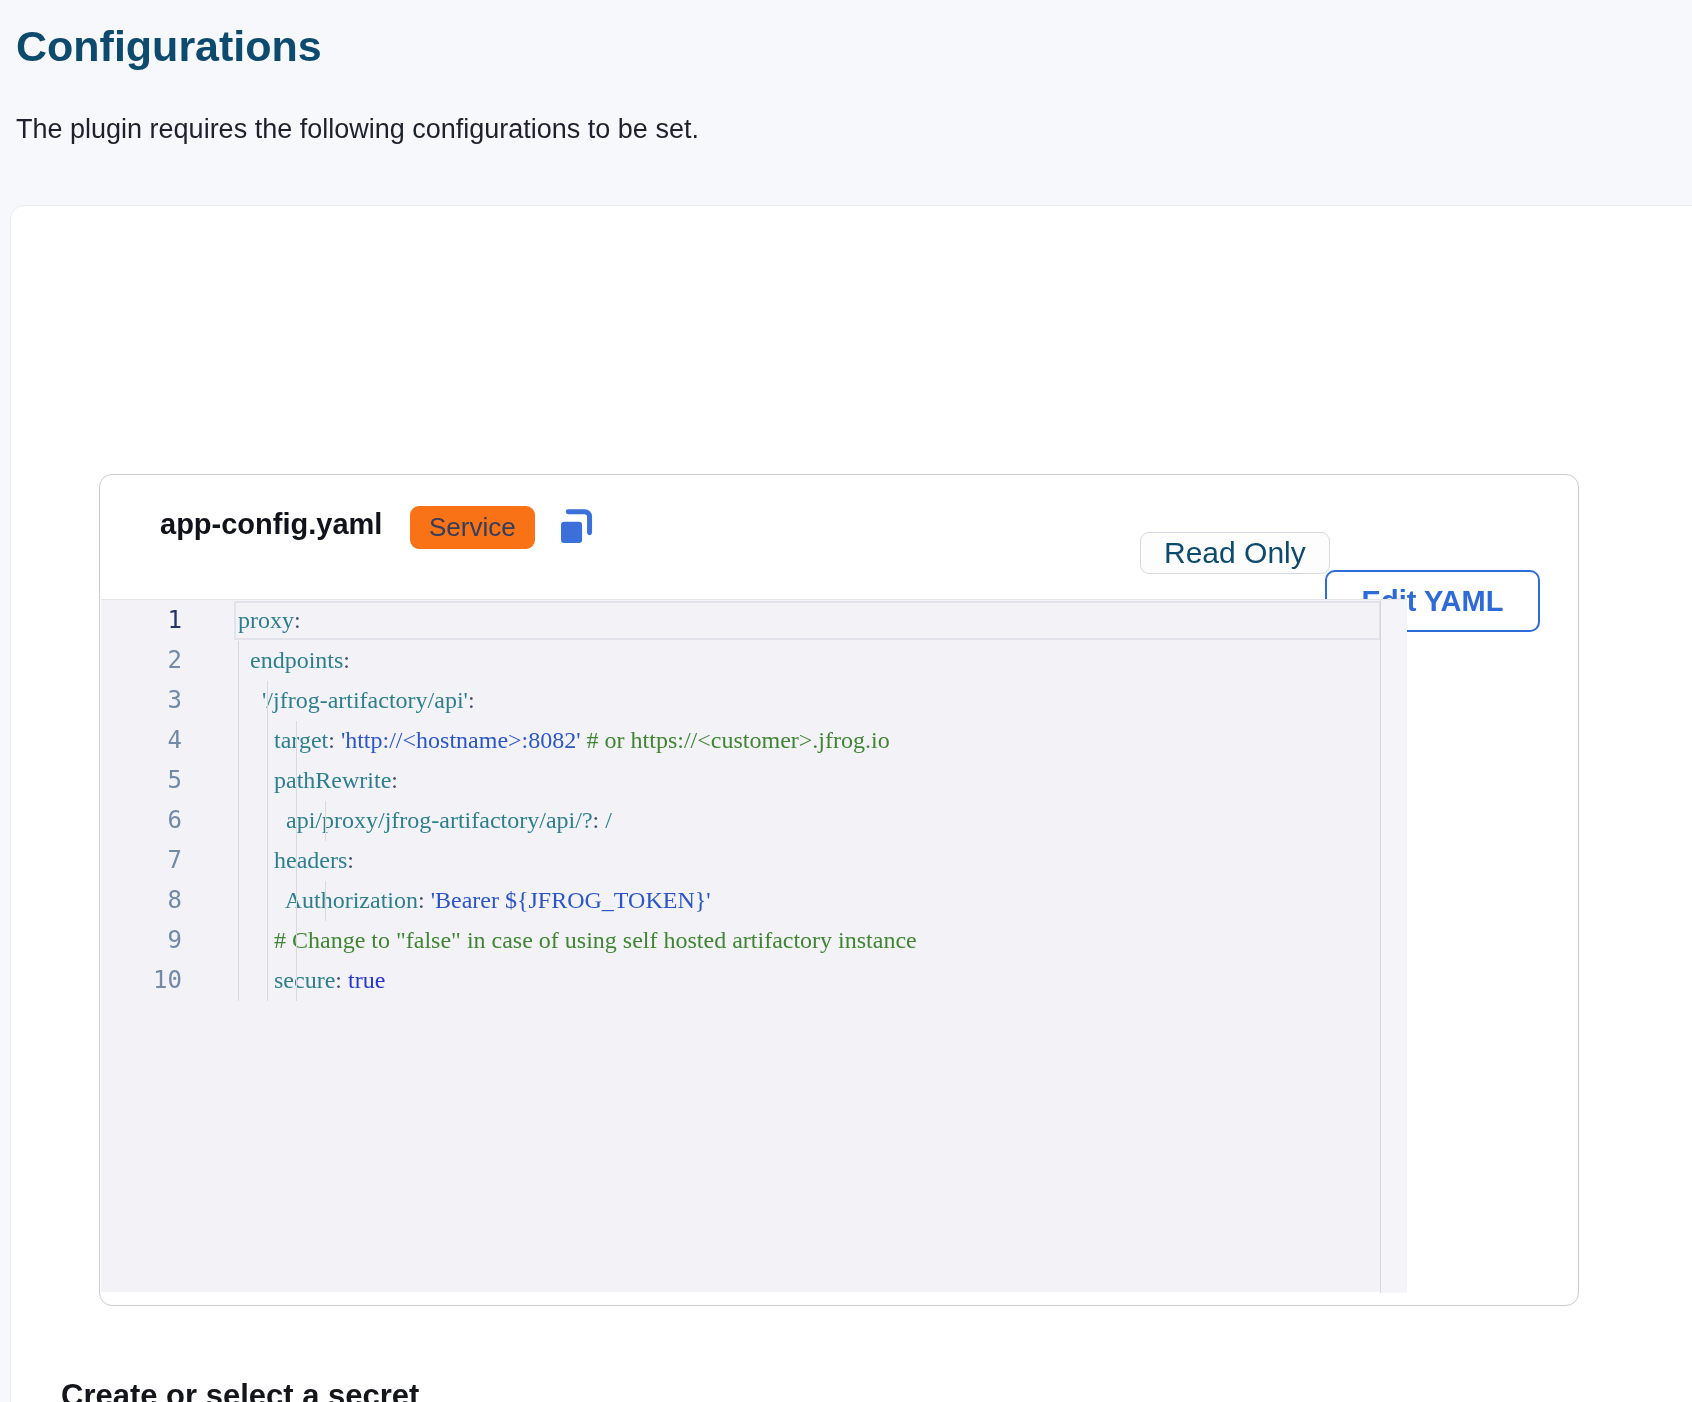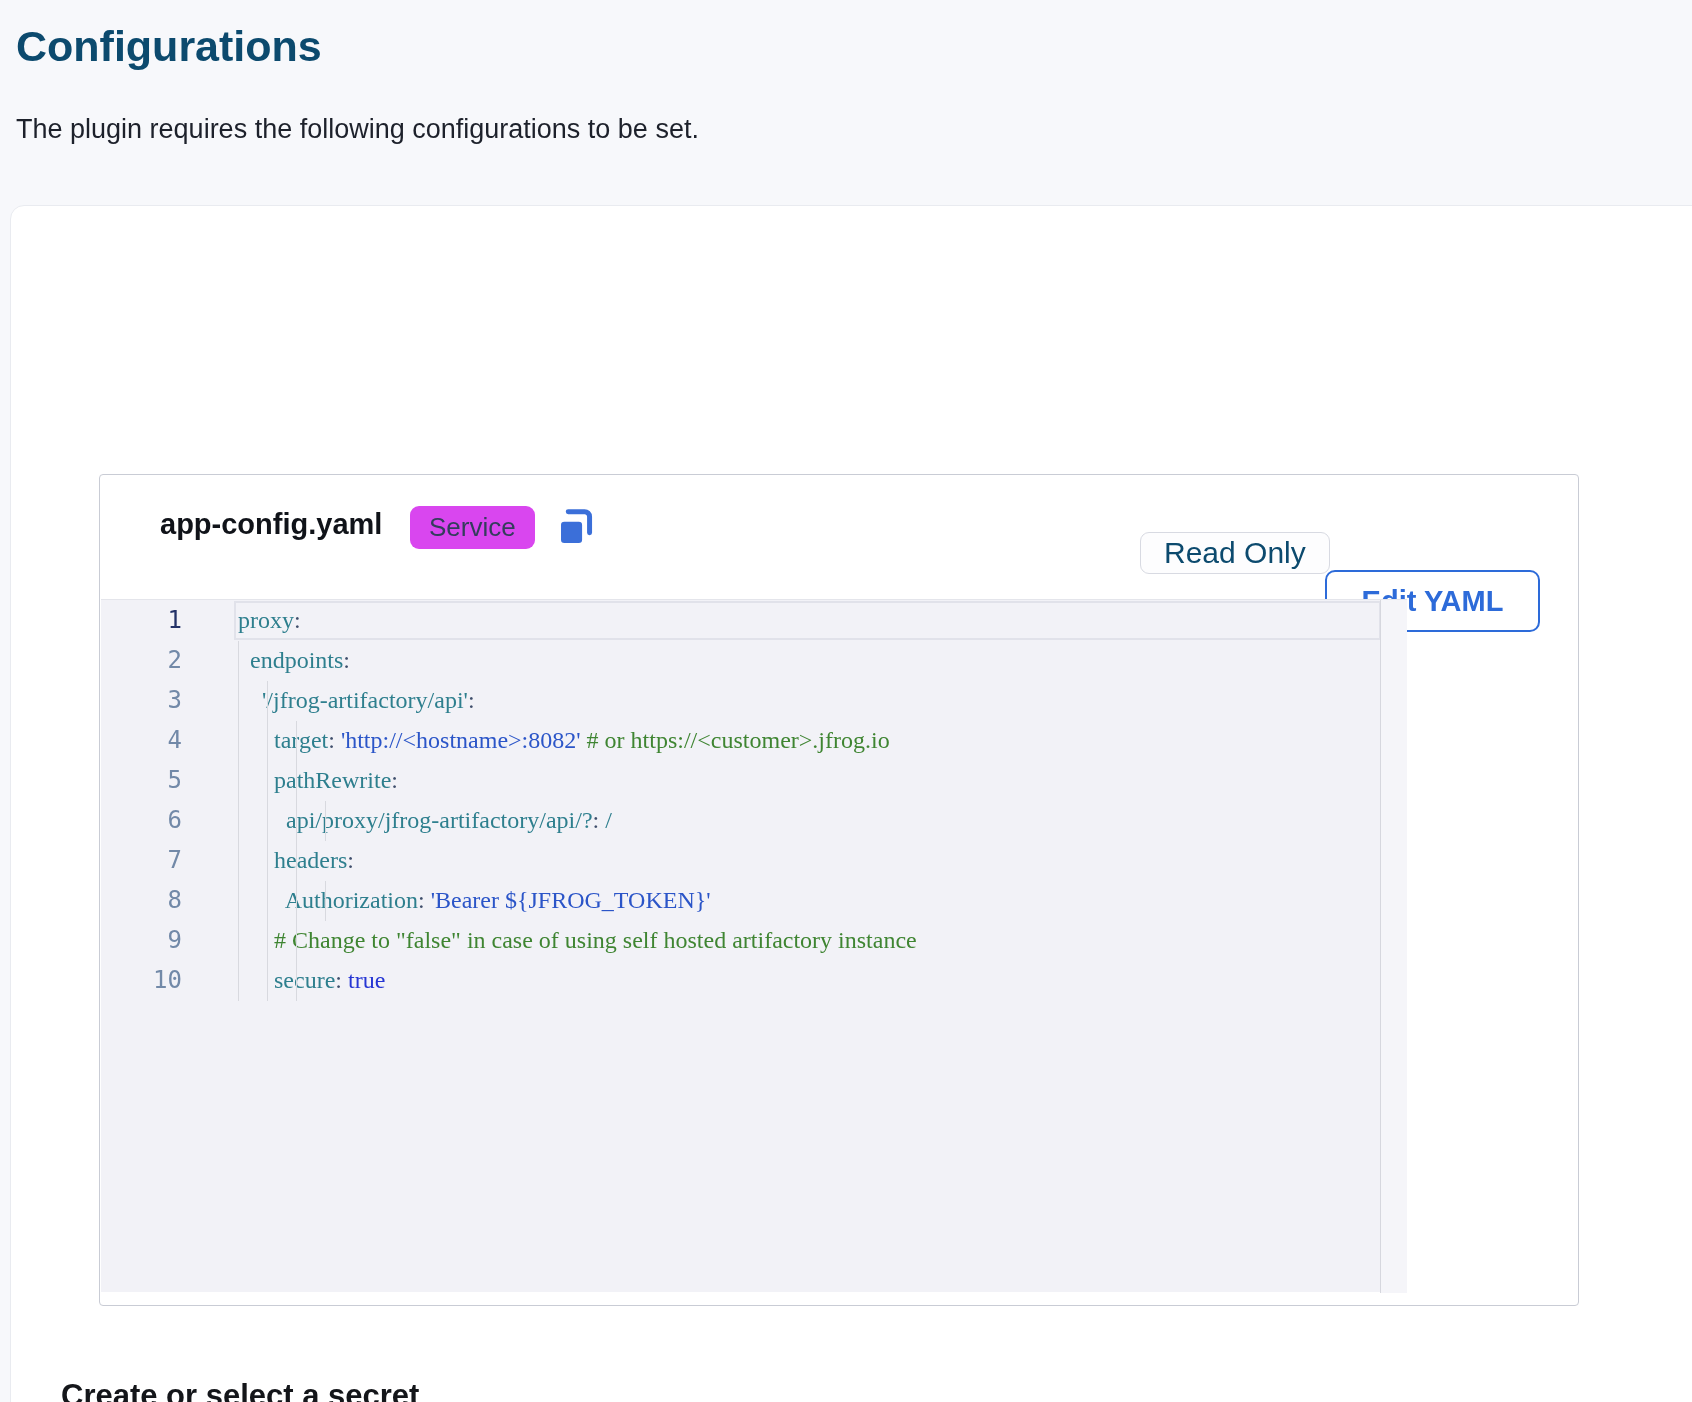--- a/index.html
+++ b/index.html
@@ -25,30 +25,30 @@
     background: #ffffff;
     border: 1px solid #e9ebf0;
     border-radius: 14px;
   }
   
   .card {
     position: absolute; left: 88px; top: 268px;
     width: 1480px; height: 832px;
     background: #ffffff;
     border: 1px solid #c9ccd5;
-    border-radius: 4px;
+    border-radius: 13px;
   }
   .file-name {
     position: absolute; left: 60px; top: 33px;
     font-size: 29px; font-weight: bold; color: #101319;
   }
   .badge {
     position: absolute; left: 310px; top: 31px;
     height: 43px; line-height: 43px; padding: 0 19px;
-    background: #d946ef; color: #333d5c;
+    background: #f97316; color: #333d5c;
     font-size: 26px; border-radius: 9px;
   }
   .copy-btn {
     position: absolute; left: 452px; top: 29px;
     width: 46px; height: 46px;
     background: transparent; border: none; cursor: pointer;
   }
   .readonly-btn {
     position: absolute; left: 1040px; top: 57px;
     height: 42px; padding: 0 23px;

